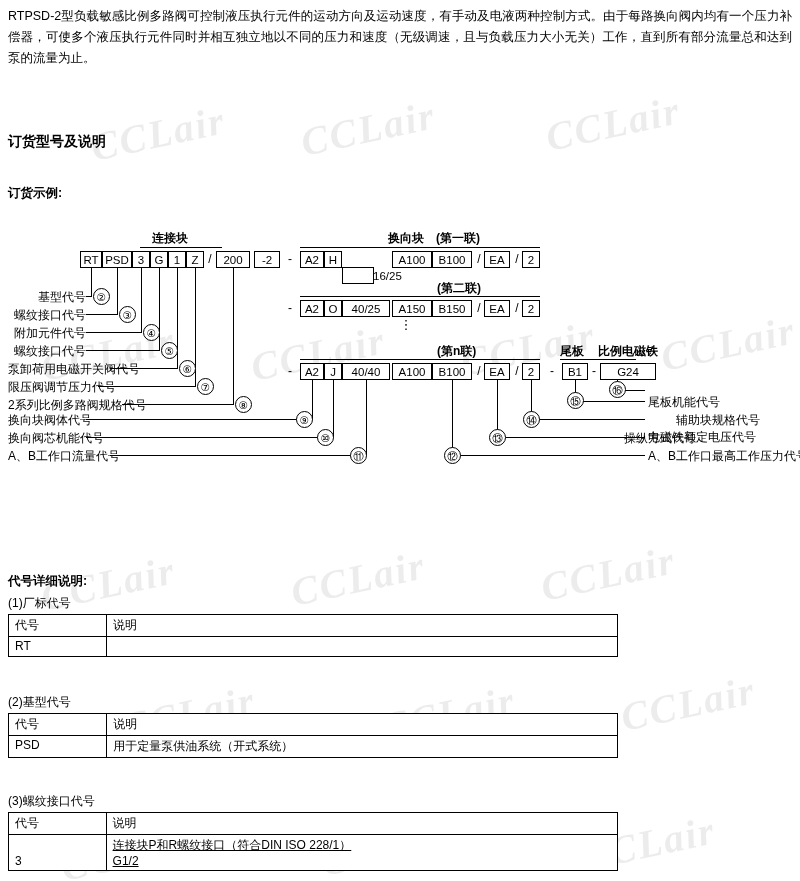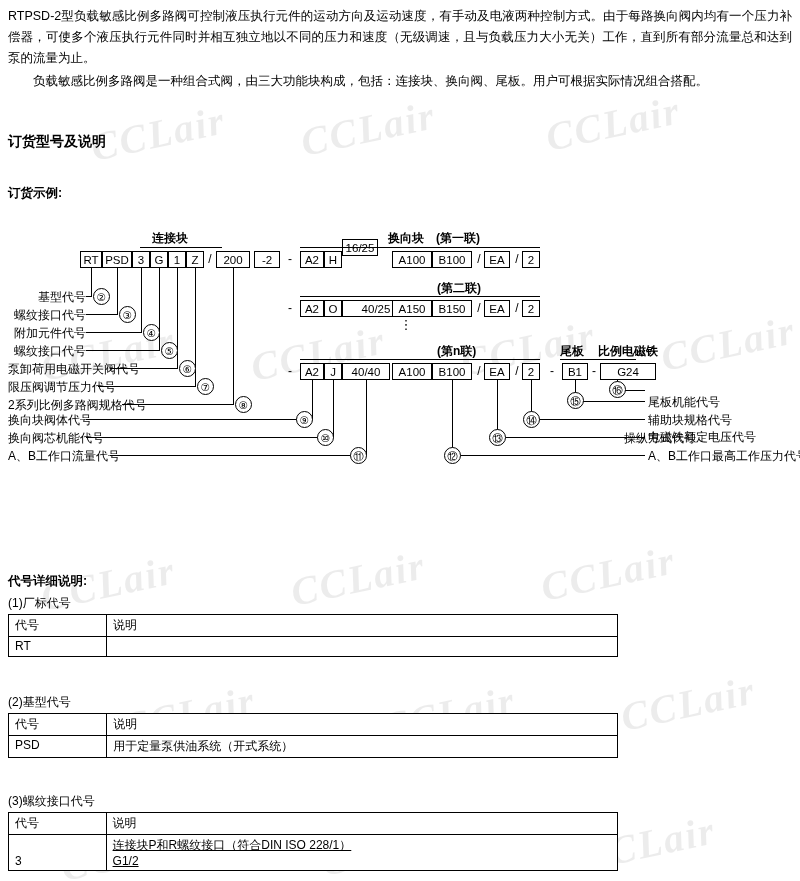--- a/index.html
+++ b/index.html
@@ -160,21 +160,20 @@
       <div class="wm" style="left: 120px; top: 690px;">CCLair</div>
       <div class="wm" style="left: 380px; top: 690px;">CCLair</div>
       <div class="wm" style="left: 620px; top: 680px;">CCLair</div>
       <div class="wm" style="left: 60px; top: 830px;">CCLair</div>
       <div class="wm" style="left: 320px; top: 825px;">CCLair</div>
       <div class="wm" style="left: 580px; top: 820px;">CCLair</div>
     </div>
 
   <div class="intro">
     <p>RTPSD-2型负载敏感比例多路阀可控制液压执行元件的运动方向及运动速度，有手动及电液两种控制方式。由于每路换向阀内均有一个压力补偿器，可使多个液压执行元件同时并相互独立地以不同的压力和速度（无级调速，且与负载压力大小无关）工作，直到所有部分流量总和达到泵的流量为止。</p>
-    <p class="indent">负载敏感比例多路阀是一种组合式阀，由三大功能块构成，包括：连接块、换向阀、尾板。用户可根据实际情况组合搭配。</p>
   </div>
 
   <div class="h-section" style="left:8px;top:133px;">订货型号及说明</div>
   <div class="h-sub" style="left:8px;top:185px;">订货示例:</div>
   <div class="h-sub" style="left:8px;top:573px;">代号详细说明:</div>
 
   <div class="diagram">
 
     <div class="grp-title" style="left:152px;top:15px;">连接块</div>
     <div class="grp-title" style="left:388px;top:15px;">换向块　(第一联)</div>
@@ -188,32 +187,32 @@
     <div class="codebox" style="left:132px;top:36px;width:18px;">3</div>
     <div class="codebox" style="left:150px;top:36px;width:18px;">G</div>
     <div class="codebox" style="left:168px;top:36px;width:18px;">1</div>
     <div class="codebox" style="left:186px;top:36px;width:18px;">Z</div>
     <div class="plainchar" style="left:204px;top:36px;width:12px;">/</div>
     <div class="codebox" style="left:216px;top:36px;width:34px;">200</div>
     <div class="codebox" style="left:254px;top:36px;width:26px;">-2</div>
     <div class="plainchar" style="left:284px;top:36px;width:12px;">-</div>
     <div class="codebox" style="left:300px;top:36px;width:24px;">A2</div>
     <div class="codebox" style="left:324px;top:36px;width:18px;">H</div>
-    <div class="codebox" style="left:342px;top:24px;width:36px;">16/25</div>
+    <div class="codebox" style="left:342px;top:52px;width:28px;padding-left:30px;">16/25</div>
     <div class="codebox" style="left:392px;top:36px;width:40px;">A100</div>
     <div class="codebox" style="left:432px;top:36px;width:40px;">B100</div>
     <div class="plainchar" style="left:474px;top:36px;width:10px;">/</div>
     <div class="codebox" style="left:484px;top:36px;width:26px;">EA</div>
     <div class="plainchar" style="left:512px;top:36px;width:10px;">/</div>
     <div class="codebox" style="left:522px;top:36px;width:18px;">2</div>
 
     <div class="plainchar" style="left:284px;top:85px;width:12px;">-</div>
     <div class="codebox" style="left:300px;top:85px;width:24px;">A2</div>
     <div class="codebox" style="left:324px;top:85px;width:18px;">O</div>
-    <div class="codebox" style="left:342px;top:85px;width:68px;">40/25</div>
+    <div class="codebox" style="left:342px;top:85px;width:48px;">40/25</div>
     <div class="codebox" style="left:392px;top:85px;width:40px;">A150</div>
     <div class="codebox" style="left:432px;top:85px;width:40px;">B150</div>
     <div class="plainchar" style="left:474px;top:85px;width:10px;">/</div>
     <div class="codebox" style="left:484px;top:85px;width:26px;">EA</div>
     <div class="plainchar" style="left:512px;top:85px;width:10px;">/</div>
     <div class="codebox" style="left:522px;top:85px;width:18px;">2</div>
 
     <div class="dots" style="left:396px;top:106px;width:20px;">⋮</div>
 
     <div class="plainchar" style="left:284px;top:148px;width:12px;">-</div>
@@ -294,21 +293,21 @@
     <div class="lft-label" style="left:8px;top:128px;width:78px;">螺纹接口代号</div>
     <div class="lft-label" style="left:8px;top:146px;width:102px;">泵卸荷用电磁开关阀代号</div>
     <div class="lft-label" style="left:8px;top:164px;width:90px;">限压阀调节压力代号</div>
     <div class="lft-label" style="left:8px;top:182px;width:114px;">2系列比例多路阀规格代号</div>
     <div class="lft-label" style="left:8px;top:197px;width:78px;">换向块阀体代号</div>
     <div class="lft-label" style="left:8px;top:215px;width:78px;">换向阀芯机能代号</div>
     <div class="lft-label" style="left:8px;top:233px;width:102px;">A、B工作口流量代号</div>
 
     <div class="rgt-label" style="left:648px;top:168px;margin-top:46px;">电磁铁额定电压代号</div>
     <div class="rgt-label" style="left:648px;top:179px;">尾板机能代号</div>
-    <div class="rgt-label" style="left:648px;top:197px;">辅助块规格代号</div>
+    <div class="rgt-label" style="left:676px;top:197px;">辅助块规格代号</div>
     <div class="rgt-label" style="left:624px;top:215px;">操纵方式代号</div>
     <div class="rgt-label" style="left:648px;top:233px;">A、B工作口最高工作压力代号</div>
 
   </div>
 
   <div class="label-sm" style="left:8px;top:595px;">(1)厂标代号</div>
   <table class="tbl" style="left:8px;top:614px;width:610px;">
     <tbody>
         <tr>
       <th class="c1">代号</th>

